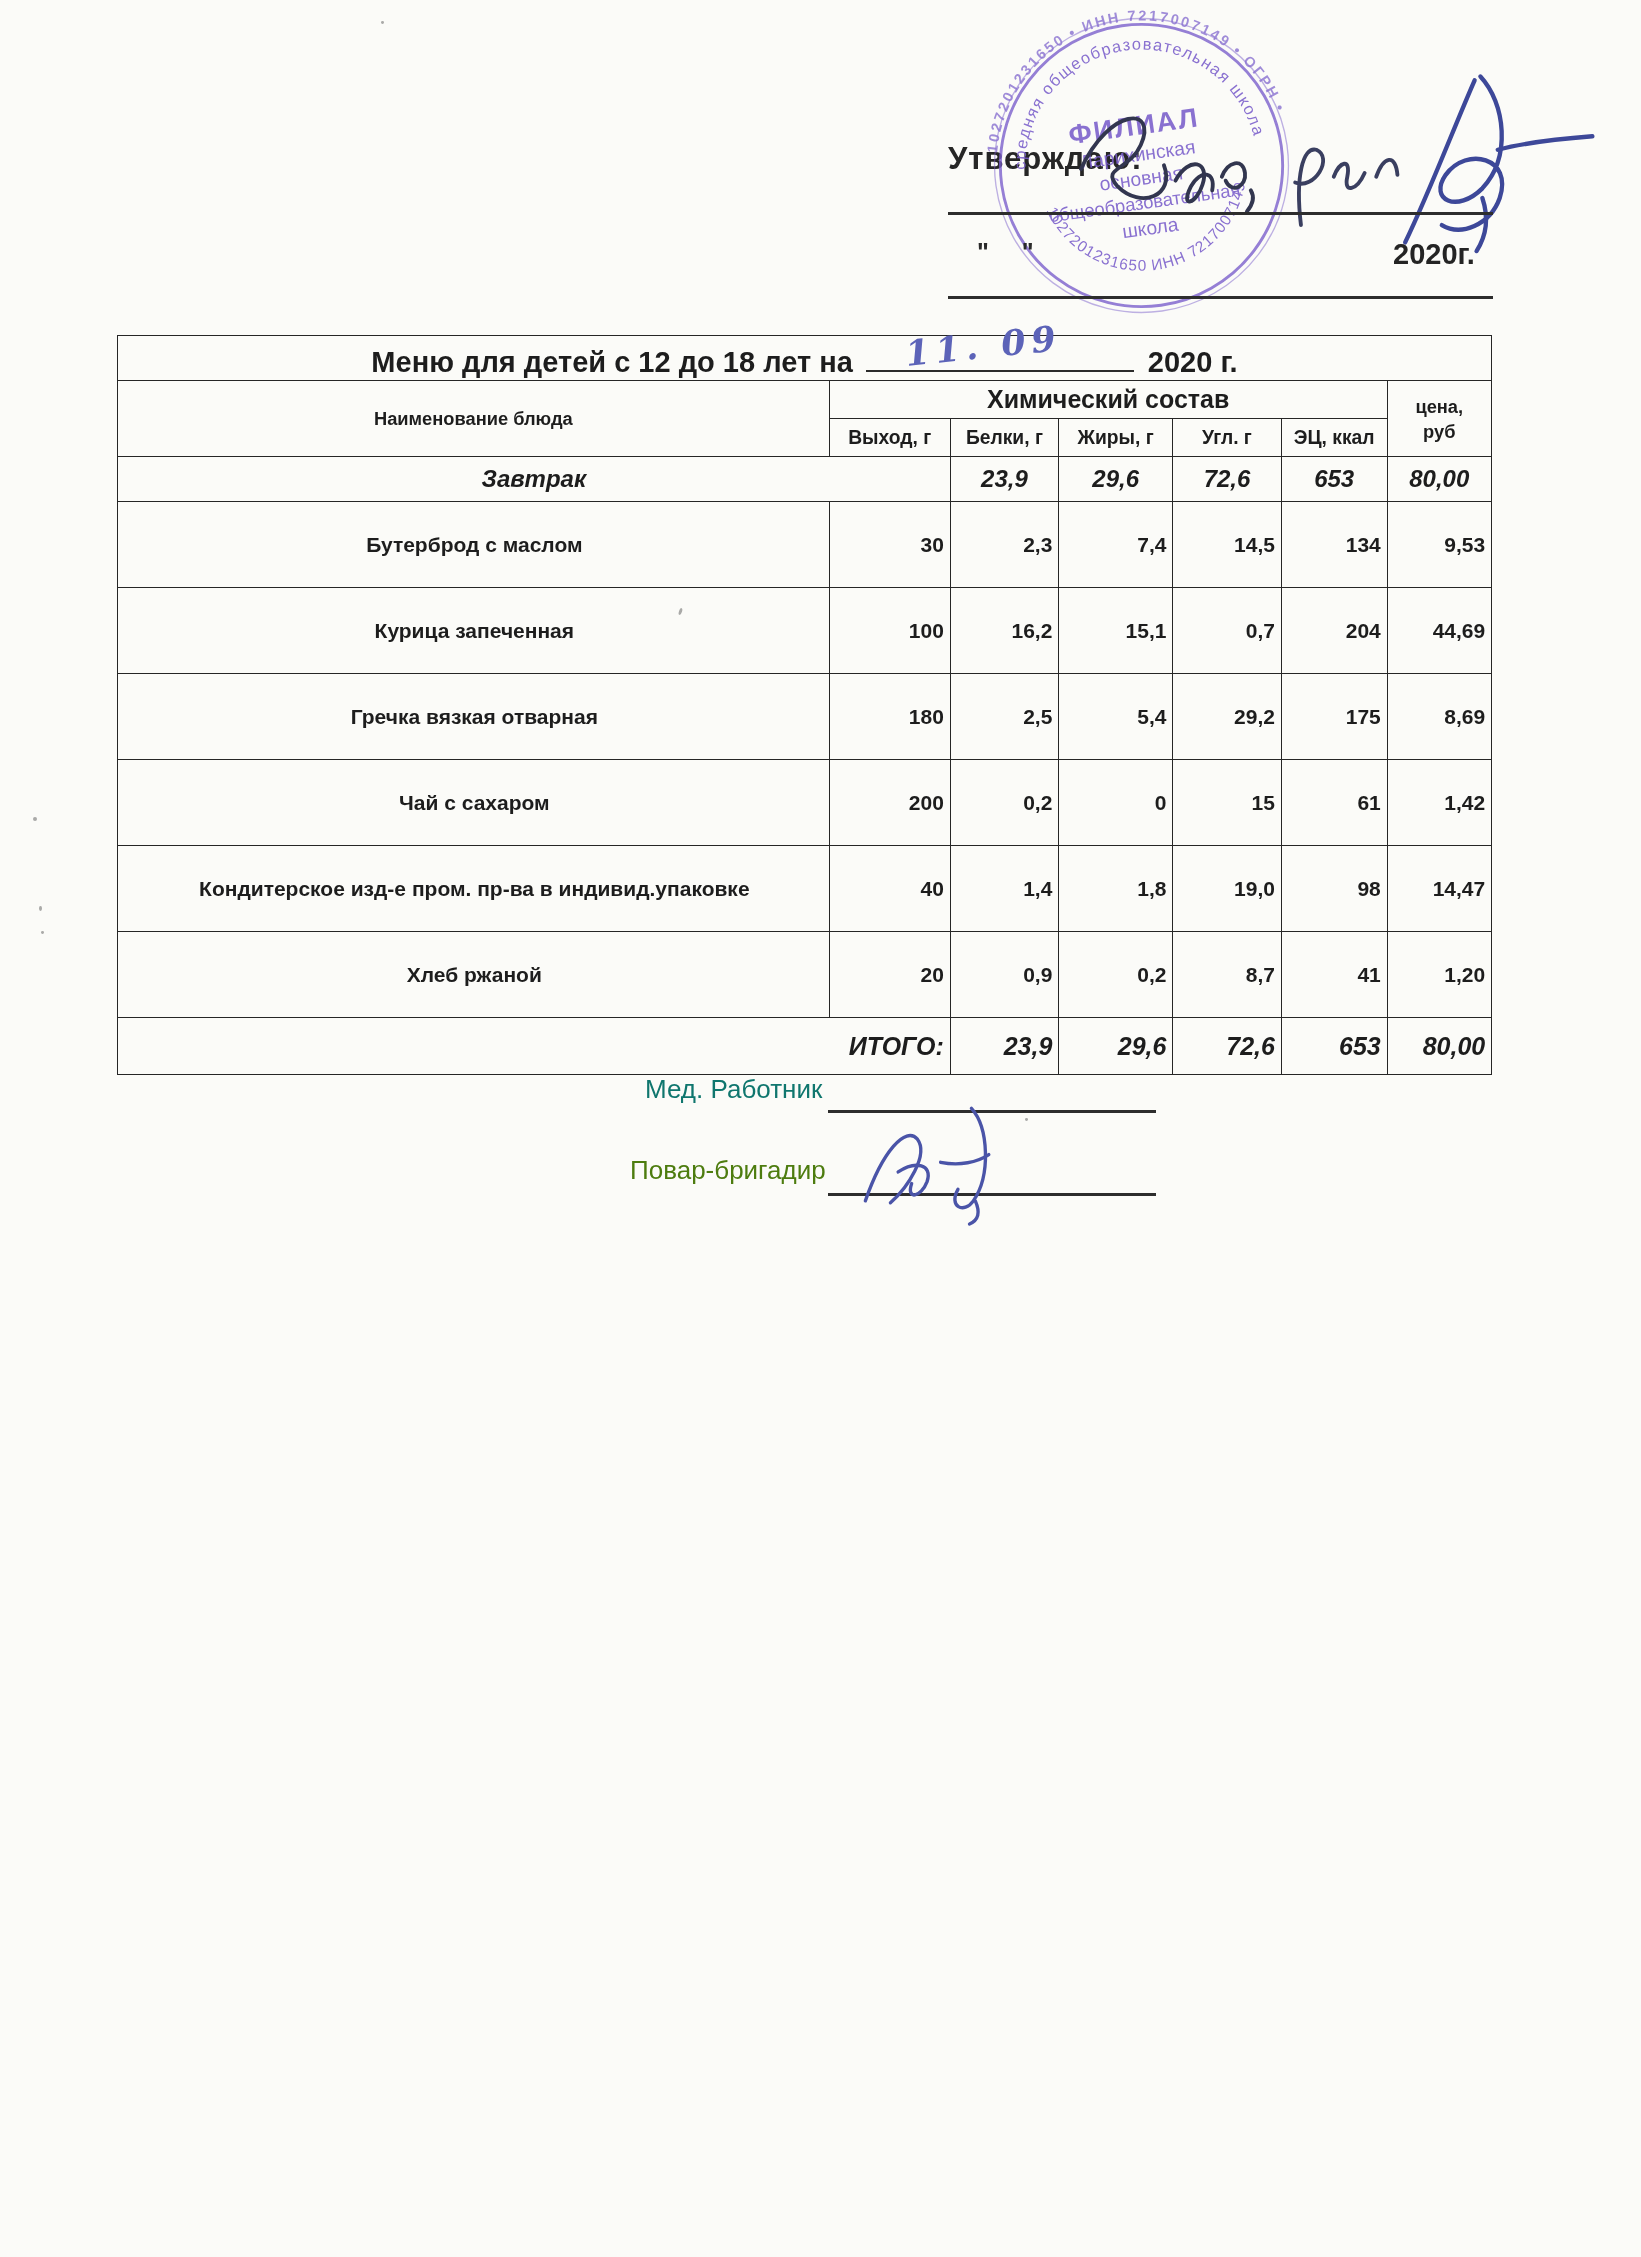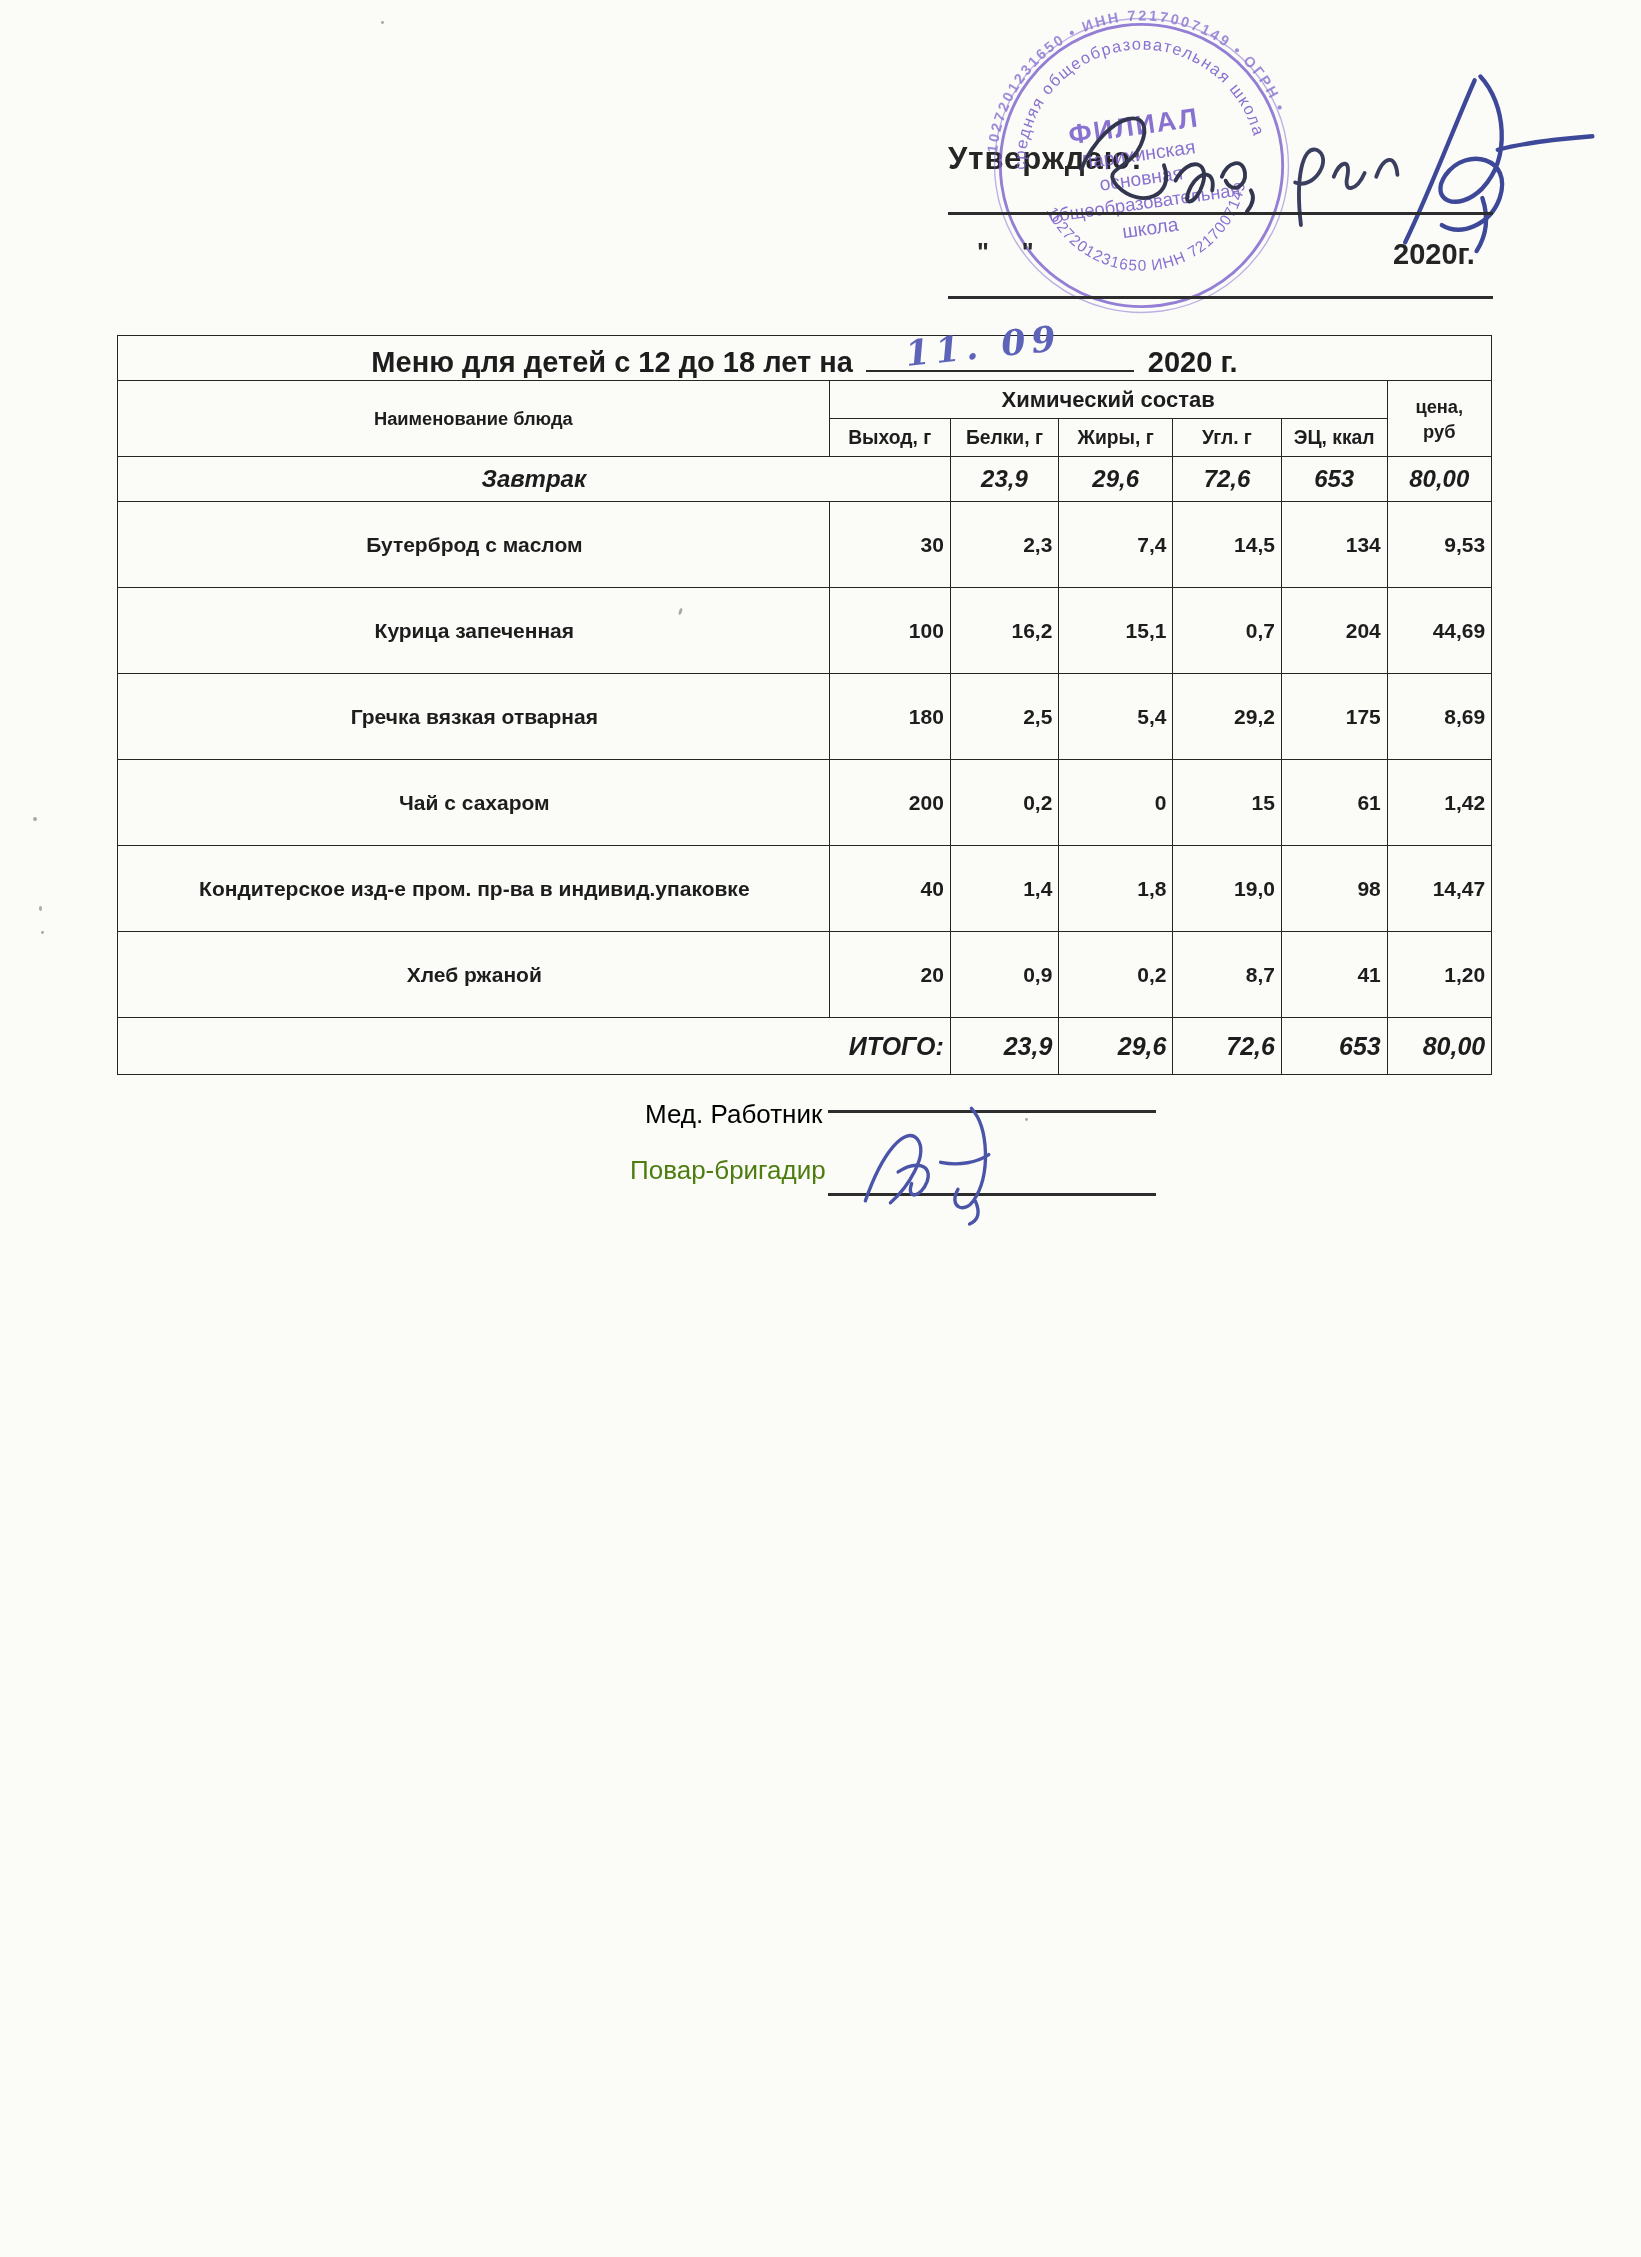--- a/index.html
+++ b/index.html
@@ -40,21 +40,21 @@
   .hdr2 th{height:37px;font-size:19.3px;font-weight:bold;}
   .price-hdr{font-size:23px;line-height:25px;}
   .sect-row td{height:44px;font-size:24px;font-weight:bold;font-style:italic;text-align:center;}
   .menu-table tr.item-row td{height:85px;font-size:21px;font-weight:600;}
   .item-row .name{text-align:center;padding-left:7.7px;}
   .num{text-align:right;}
   .total-row td{height:56px;font-size:25px;font-weight:bold;font-style:italic;}
   .total-row .name{text-align:right;padding-left:7.7px;}
 
   
-  .med-label{left:645px;top:1074px;font-size:26px;color:#000000;margin-top:25px;}
+  .med-label{left:645px;top:1074px;font-size:26px;color:#0f766e;}
   .med-line{left:828px;top:1110px;width:328px;}
   .cook-label{left:630px;top:1155px;font-size:26px;color:#4d7c0f;}
   .cook-line{left:828px;top:1193px;width:328px;}
 
   
   .speck{position:absolute;background:rgba(70,70,70,.45);border-radius:50%;}
 </style>
 </head>
 <body>
 
@@ -128,21 +128,21 @@
           <span>Меню для детей с 12 до 18 лет на</span>
           <span class="date-blank">
             <span class="hand-date">11. 09</span>
           </span>
           <span>2020 г.</span>
         </div>
       </td>
     </tr>
     <tr class="hdr1">
       <th rowspan="2">Наименование блюда</th>
-      <th colspan="5" style="font-size:22px;margin-left:45px;">Химический состав</th>
+      <th colspan="5" style="font-size:25px;margin-left:45px;">Химический состав</th>
       <th rowspan="2" class="price-hdr">
         <div>цена,</div>
         <div>руб</div>
       </th>
     </tr>
     <tr class="hdr2">
       <th>Выход, г</th>
       <th>Белки, г</th>
       <th>Жиры, г</th>
       <th>Угл. г</th>

